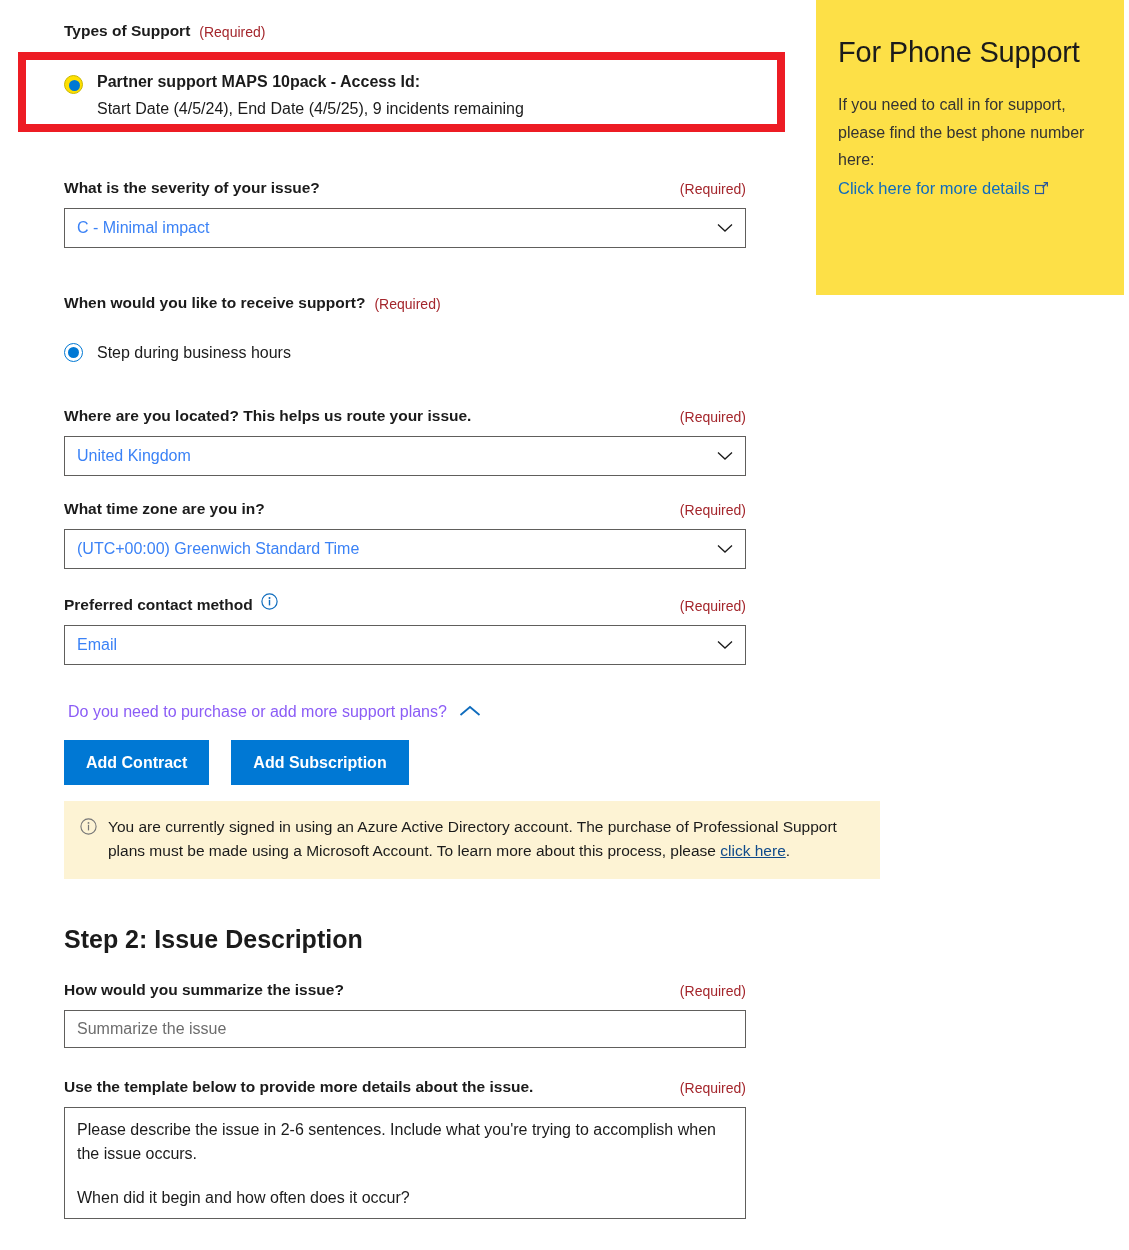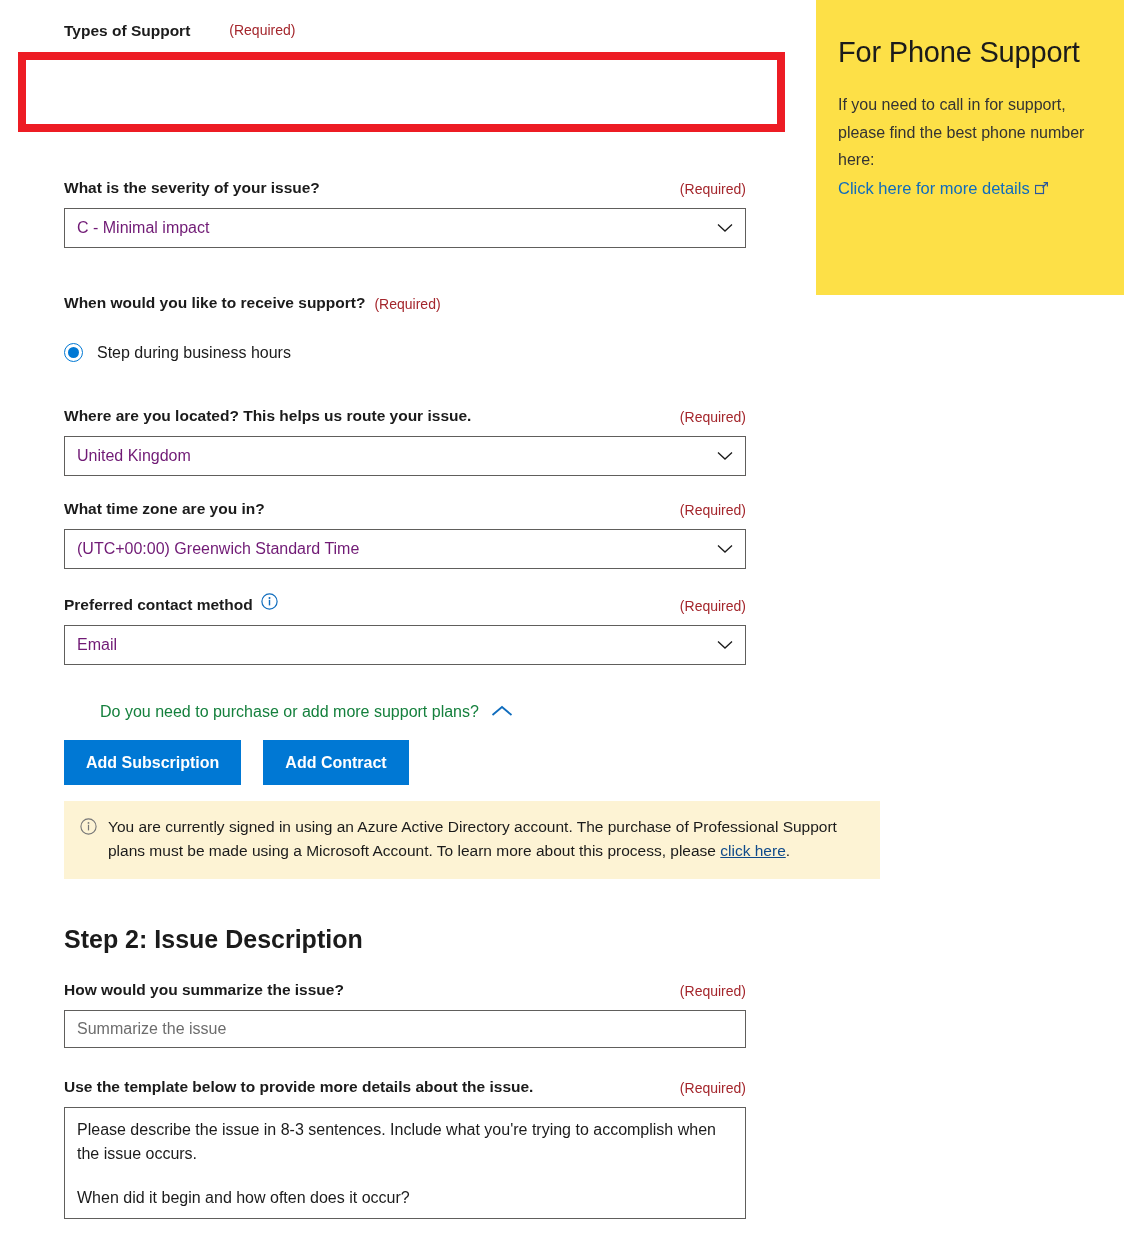--- a/index.html
+++ b/index.html
@@ -79,36 +79,35 @@
     position: relative;
     margin-left: 64px;
     width: 682px;
     height: 40px;
     border: 1px solid #605e5c;
     background: #ffffff;
     display: flex;
     align-items: center;
     padding: 0 38px 0 12px;
     font-size: 16px;
-    color: #701a75;
+    color: #3b82f6;
     cursor: pointer;
   }
   .chev {
     position: absolute;
     right: 12px; top: 50%;
     transform: translateY(-50%);
   }
 
   
   .types-label {
     margin-left: 64px;
     margin-top: 22px;
     display: flex;
-    align-items: flex-start;
-    gap: 30px;
+    align-items: flex-end;
   }
   .hl-box {
     position: absolute;
     left: 18px; top: 52px;
     width: 767px; height: 80px;
     border: 8px solid #ed1c24;
     background: transparent;
     pointer-events: none;
   }
   .plan-row {
@@ -179,25 +178,25 @@
     margin-left: 14px;
     font-size: 16px;
     color: #1b1b1b;
   }
 
   
   .info-blue { display: inline-block; vertical-align: -3px; margin-left: 8px; cursor: pointer; }
 
   
   .expander {
-    margin-left: 100px;
+    margin-left: 68px;
     display: flex;
     align-items: center;
     font-size: 16px;
-    color: #15803d;
+    color: #8b5cf6;
     cursor: pointer;
   }
   .expander .up { margin-left: 12px; }
 
   .btn-row { margin-left: 64px; display: flex; }
   .btn {
     background: #0078d4;
     color: #ffffff;
     border: none;
     font-family: "Liberation Sans", sans-serif;
@@ -278,20 +277,27 @@
           </svg></span></a>
   </aside>
 
   <div class="form-col">
 
     <div class="types-label">
       <span class="field-label">Types of Support</span>
       <span class="req req-inline">(Required)</span>
     </div>
 
+    <div class="plan-row">
+      <div class="plan-first">
+        <span class="radio-hl"></span>
+        <span class="plan-title">Partner support MAPS 10pack - Access Id:</span>
+      </div>
+      <div class="plan-sub">Start Date (4/5/24), End Date (4/5/25), 9 incidents remaining</div>
+    </div>
 
     <div class="hl-box"></div>
 
     <div style="height:139px"></div>
     <div class="field-label-row">
       <span class="field-label">What is the severity of your issue?</span>
       <span class="req req-right">(Required)</span>
     </div>
     <div style="height:11px"></div>
     <div class="combo">
@@ -359,22 +365,22 @@
     <div style="height:38px"></div>
     <div class="expander">
       <span>Do you need to purchase or add more support plans?</span>
       <span class="up"><svg width="22" height="12" viewBox="0 0 22 12">
             <path d="M1.5 10 L11 2 L20.5 10" fill="none" stroke="#0f6cbd" stroke-width="1.8"></path>
           </svg></span>
     </div>
 
     <div style="height:19px"></div>
     <div class="btn-row">
+      <button class="btn">Add Contract</button>
       <button class="btn">Add Subscription</button>
-      <button class="btn">Add Contract</button>
     </div>
 
     <div style="height:16px"></div>
     <div class="notice">
       <span style="flex:0 0 auto;margin-top:3px"><svg width="17" height="17" viewBox="0 0 17 17">
             <circle cx="8.5" cy="8.5" r="7.6" fill="none" stroke="#767676" stroke-width="1.1"></circle>
             <circle cx="8.5" cy="4.9" r="0.95" fill="#767676"></circle>
             <rect x="7.9" y="6.8" width="1.2" height="5.6" fill="#767676"></rect>
           </svg></span>
       <span class="notice-text"><span>You are currently signed in using an Azure Active Directory account. The purchase of Professional Support plans must be made using a Microsoft Account. To learn more about this process, please </span><a class="notice-link">click here</a><span>.</span></span>
@@ -393,18 +399,18 @@
       <span>Summarize the issue</span>
     </div>
 
     <div style="height:30px"></div>
     <div class="field-label-row">
       <span class="field-label">Use the template below to provide more details about the issue.</span>
       <span class="req req-right">(Required)</span>
     </div>
     <div style="height:11px"></div>
     <div class="textarea" style="height:112px">
-      <p class="ta-p">Please describe the issue in 8-3 sentences. Include what you're trying to accomplish when the issue occurs.</p>
+      <p class="ta-p">Please describe the issue in 2-6 sentences. Include what you're trying to accomplish when the issue occurs.</p>
       <p class="ta-p">When did it begin and how often does it occur?</p>
     </div>
 
   </div>
 </div>
 
 </body></html>

